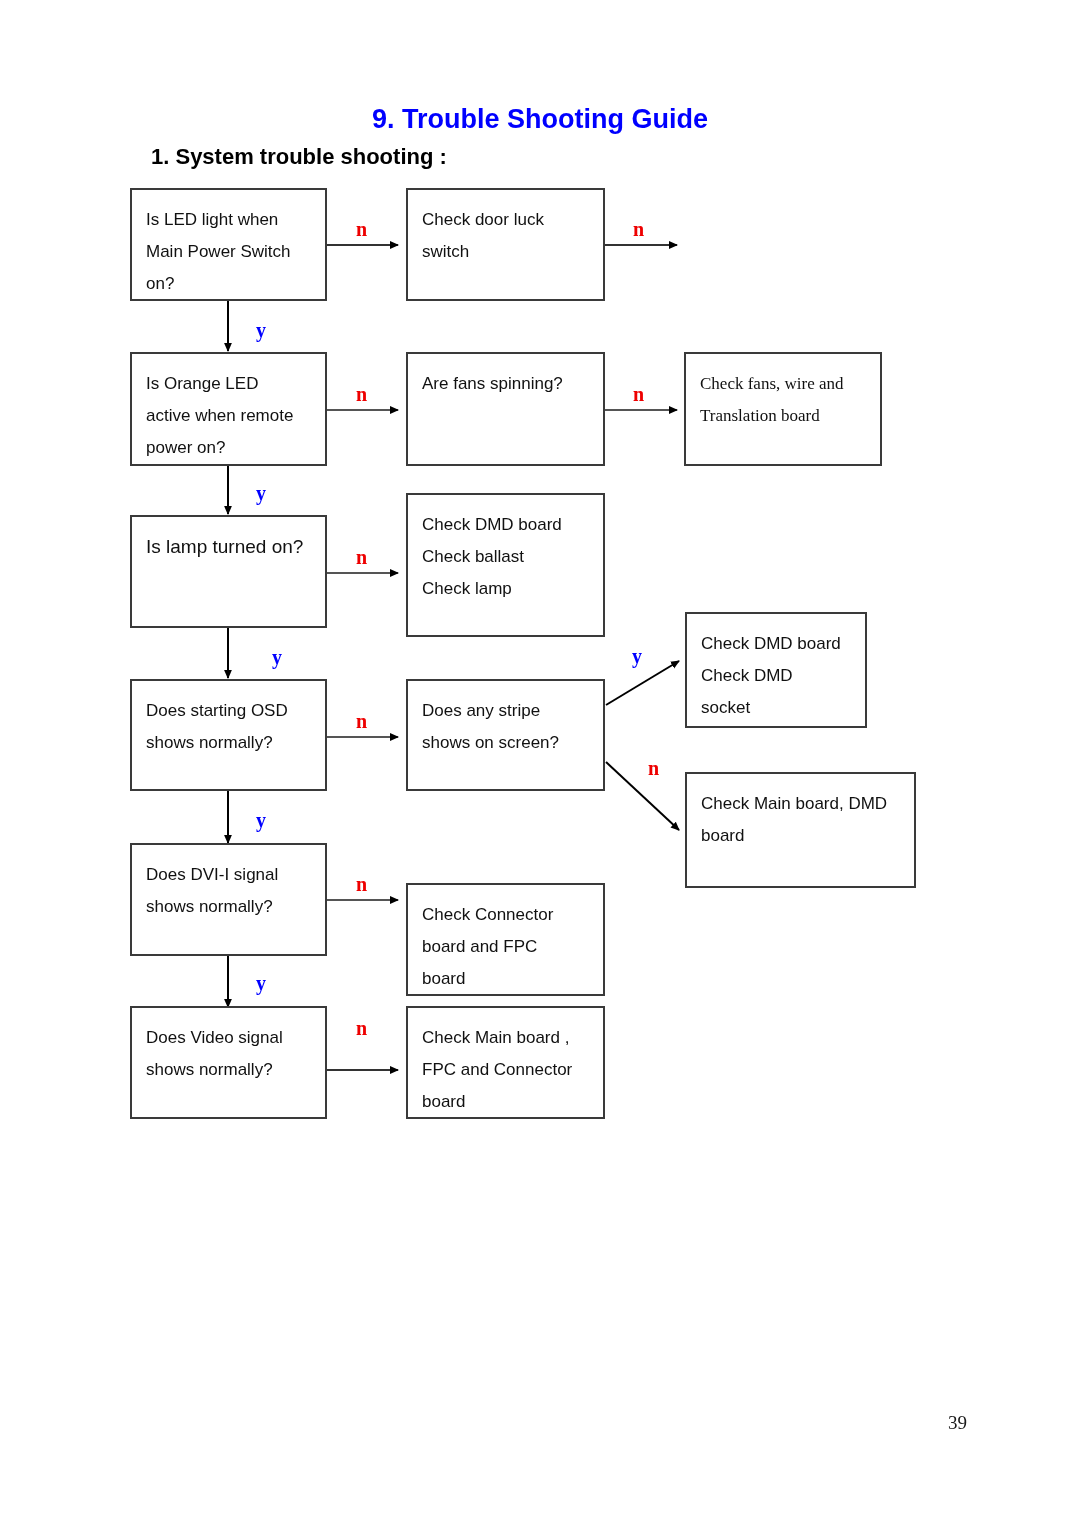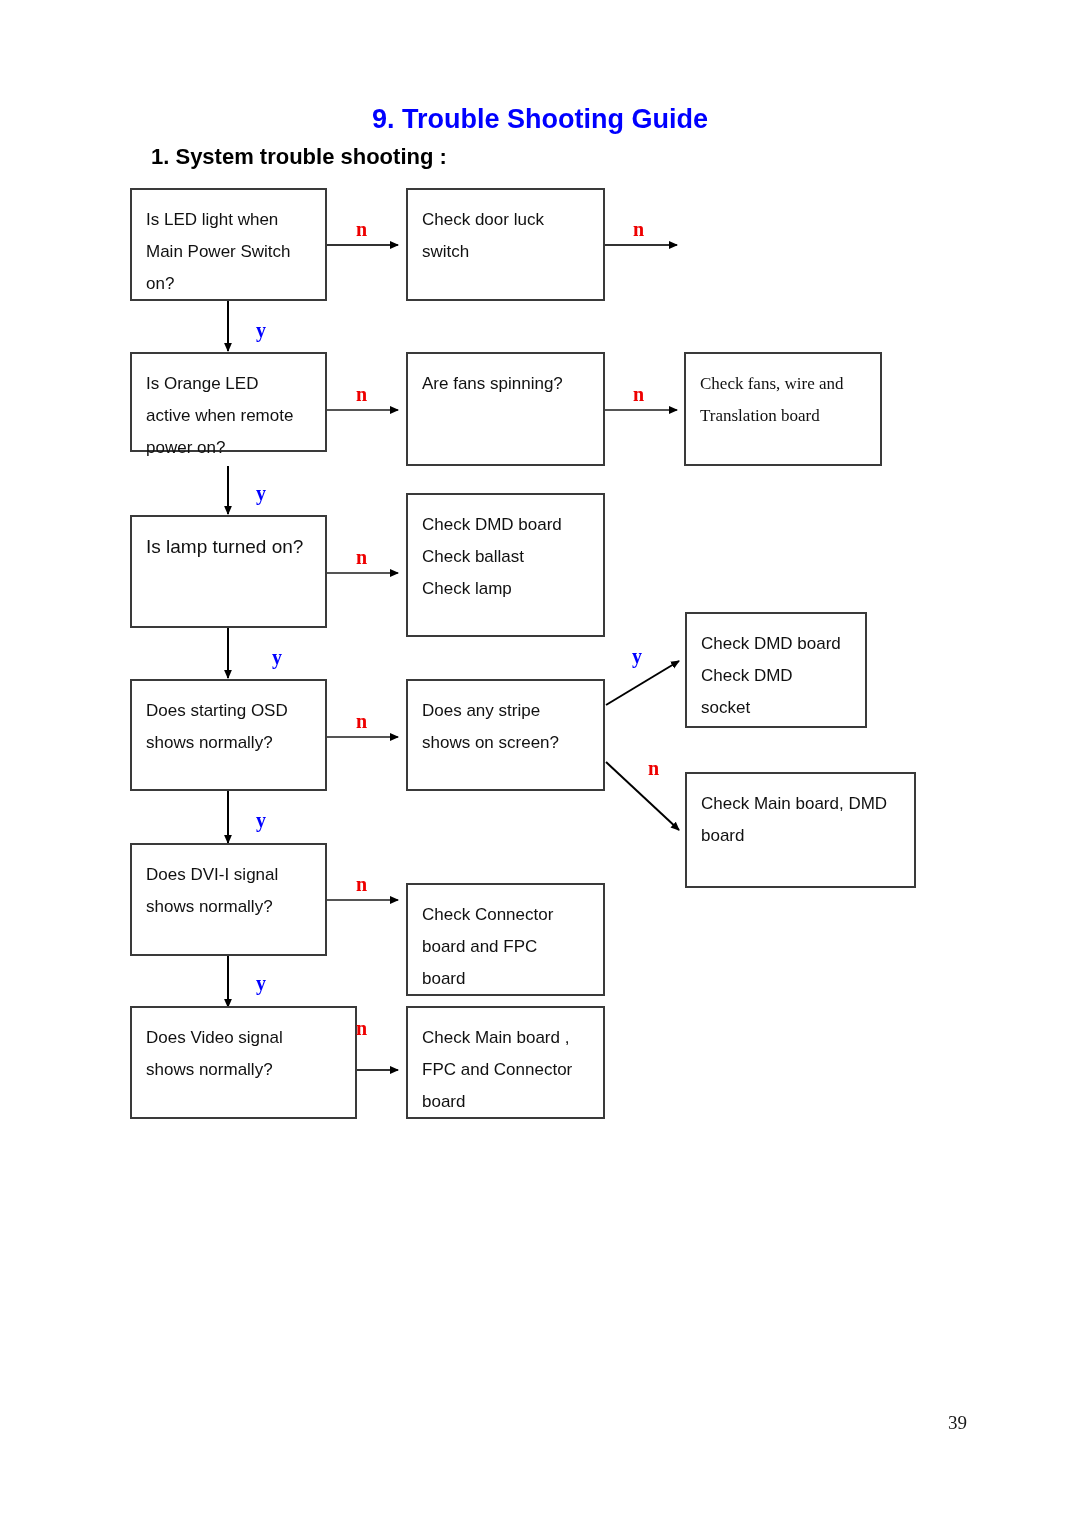--- a/index.html
+++ b/index.html
@@ -142,21 +142,21 @@
     <div class="line">Main Power Switch</div>
     <div class="line">on?</div>
   </div>
 
   <div class="box" style="left:406px; top:188px; width:199px; height:113px;">
     <div class="line">Check door luck</div>
     <div class="line">switch</div>
   </div>
 
 
-  <div class="box" style="left:130px; top:352px; width:197px; height:100px;">
+  <div class="box" style="left:130px; top:352px; width:197px; height:114px;">
     <div class="line">Is Orange LED</div>
     <div class="line">active when remote</div>
     <div class="line">power on?</div>
   </div>
 
   <div class="box" style="left:406px; top:352px; width:199px; height:114px;">
     <div class="line">Are fans spinning?</div>
   </div>
 
   <div class="box big" style="left:130px; top:515px; width:197px; height:113px;">
@@ -199,21 +199,21 @@
     <div class="line">Does DVI-I signal</div>
     <div class="line">shows normally?</div>
   </div>
 
   <div class="box" style="left:406px; top:883px; width:199px; height:113px;">
     <div class="line">Check Connector</div>
     <div class="line">board and FPC</div>
     <div class="line">board</div>
   </div>
 
-  <div class="box" style="left:130px; top:1006px; width:227px; height:113px;">
+  <div class="box" style="left:130px; top:1006px; width:197px; height:113px;">
     <div class="line">Does Video signal</div>
     <div class="line">shows normally?</div>
   </div>
 
   <div class="box" style="left:406px; top:1006px; width:199px; height:113px;">
     <div class="line">Check Main board ,</div>
     <div class="line">FPC and Connector</div>
     <div class="line">board</div>
   </div>
 

